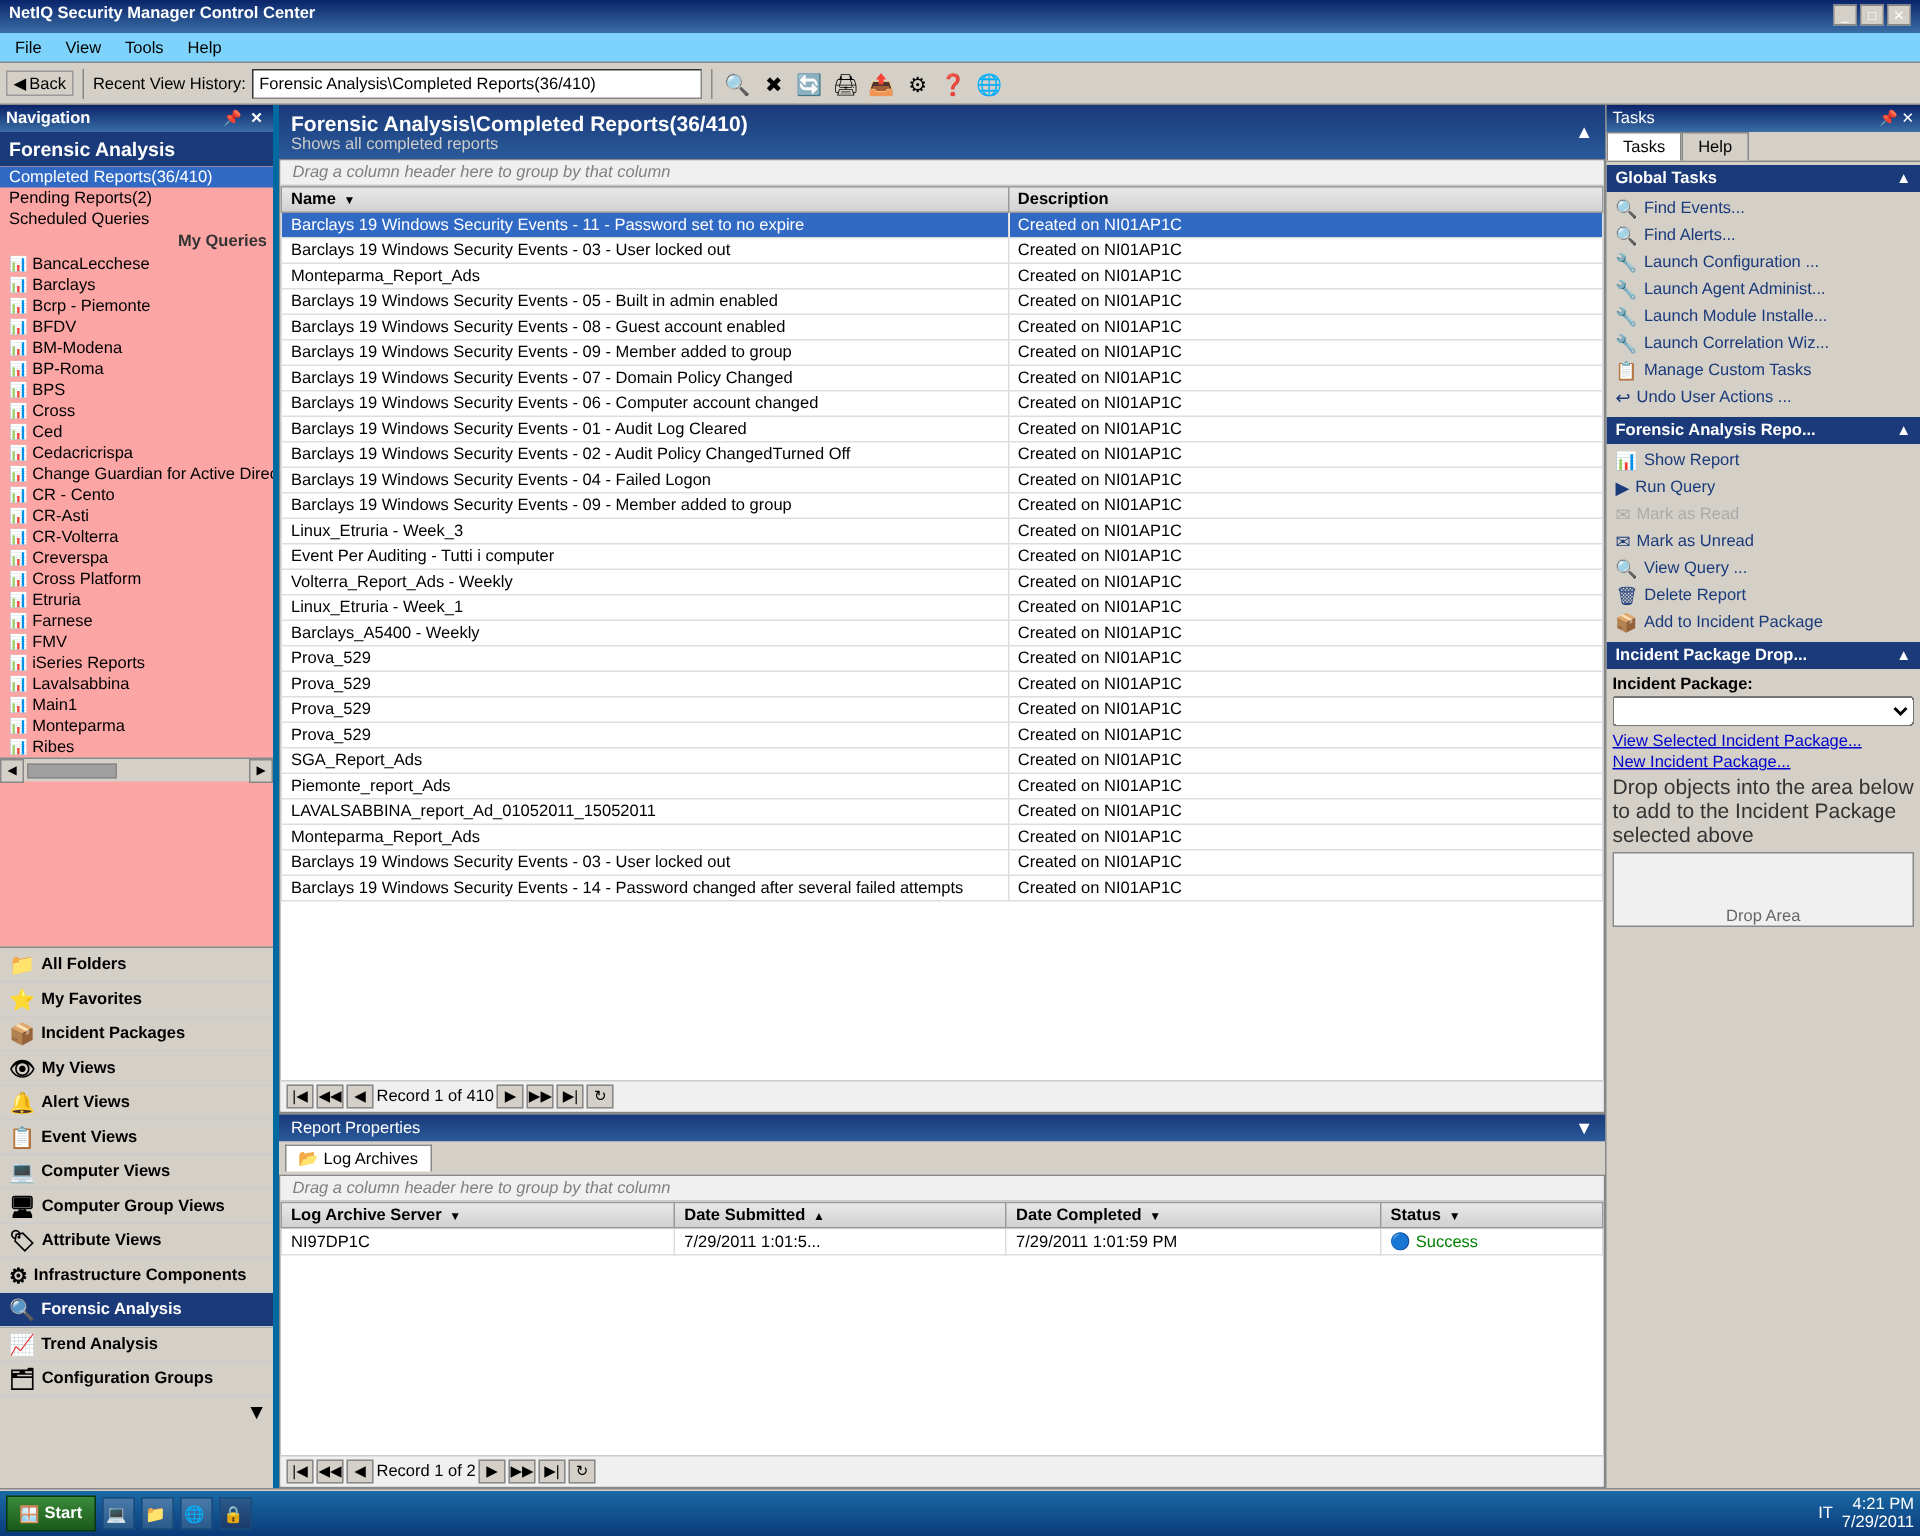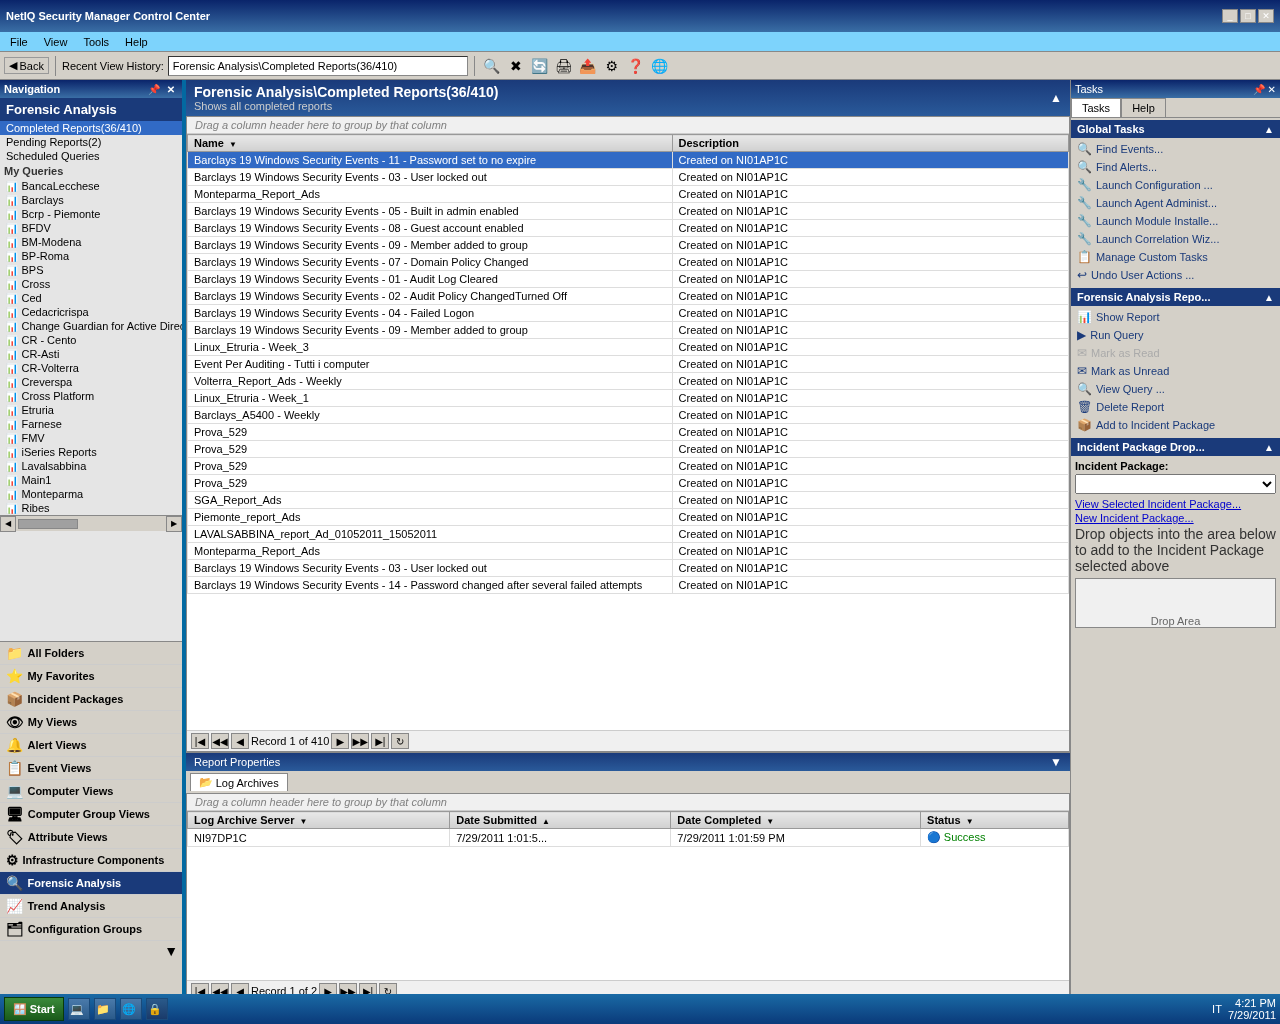--- a/index.html
+++ b/index.html
@@ -1,19 +1,19 @@
 <!DOCTYPE html>
 <html><head>
   <meta charset="utf-8">
   <style>
     * { margin: 0; padding: 0; box-sizing: border-box; }
     body { font-family: 'Segoe UI', Tahoma, Arial, sans-serif; font-size: 11px; background: #d4d0c8; overflow: hidden; width: 1280px; height: 1024px; }
 
     
-    .title-bar { background: linear-gradient(to bottom, #0a246a, #3a6ea5); color: white; padding: 3px 6px; display: flex; align-items: center; justify-content: space-between; height: 32px; }
+    .title-bar { background: linear-gradient(to bottom, #0a246a, #3a6ea5); color: white; padding: 3px 6px; display: flex; justify-content: space-between; height: 22px; }
     .title-bar-title { font-size: 11px; font-weight: bold; }
     .title-bar-buttons { display: flex; gap: 2px; }
     .title-btn { background: #d4d0c8; border: 1px solid #888; width: 16px; height: 14px; font-size: 9px; display: flex; align-items: center; justify-content: center; cursor: pointer; }
 
     
     .menu-bar { background: #7dd3fc; border-bottom: 1px solid #888; padding: 2px 4px; display: flex; gap: 4px; height: 20px; align-items: center; }
     .menu-item { padding: 1px 6px; font-size: 11px; cursor: pointer; }
 
     
     .toolbar { background: #d4d0c8; border-bottom: 1px solid #888; padding: 2px 4px; display: flex; align-items: center; gap: 4px; height: 28px; }
@@ -145,21 +145,21 @@
 
   <div class="nav-panel">
     <div class="panel-header">
       <span>Navigation</span>
       <div class="panel-header-btns">
         <span class="panel-header-btn">📌</span>
         <span class="panel-header-btn">✕</span>
       </div>
     </div>
     <div class="nav-title">Forensic Analysis</div>
-    <div class="panel-scroll" style="background:#e5e5e5; flex:1; overflow-y:auto; min-height:0; max-height:520px;">
+    <div class="panel-scroll" style="background:#fca5a5; flex:1; overflow-y:auto; min-height:0; max-height:520px;text-align:right;">
 
       <div class="nav-tree-item selected">
         <span>Completed Reports(36/410)</span>
       </div>
       <div class="nav-tree-item">
         <span>Pending Reports(2)</span>
       </div>
       <div class="nav-tree-item">
         <span>Scheduled Queries</span>
       </div>
@@ -374,20 +374,24 @@
               <tr>
       <td>Barclays 19 Windows Security Events - 08 - Guest account enabled</td>
       <td>Created on NI01AP1C</td>
     </tr>
               <tr>
       <td>Barclays 19 Windows Security Events - 09 - Member added to group</td>
       <td>Created on NI01AP1C</td>
     </tr>
               <tr>
       <td>Barclays 19 Windows Security Events - 07 - Domain Policy Changed</td>
+      <td>Created on NI01AP1C</td>
+    </tr>
+              <tr>
+      <td>Barclays 19 Windows Security Events - 06 - Computer account changed</td>
       <td>Created on NI01AP1C</td>
     </tr>
               <tr>
       <td>Barclays 19 Windows Security Events - 01 - Audit Log Cleared</td>
       <td>Created on NI01AP1C</td>
     </tr>
               <tr>
       <td>Barclays 19 Windows Security Events - 02 - Audit Policy ChangedTurned Off</td>
       <td>Created on NI01AP1C</td>
     </tr>

